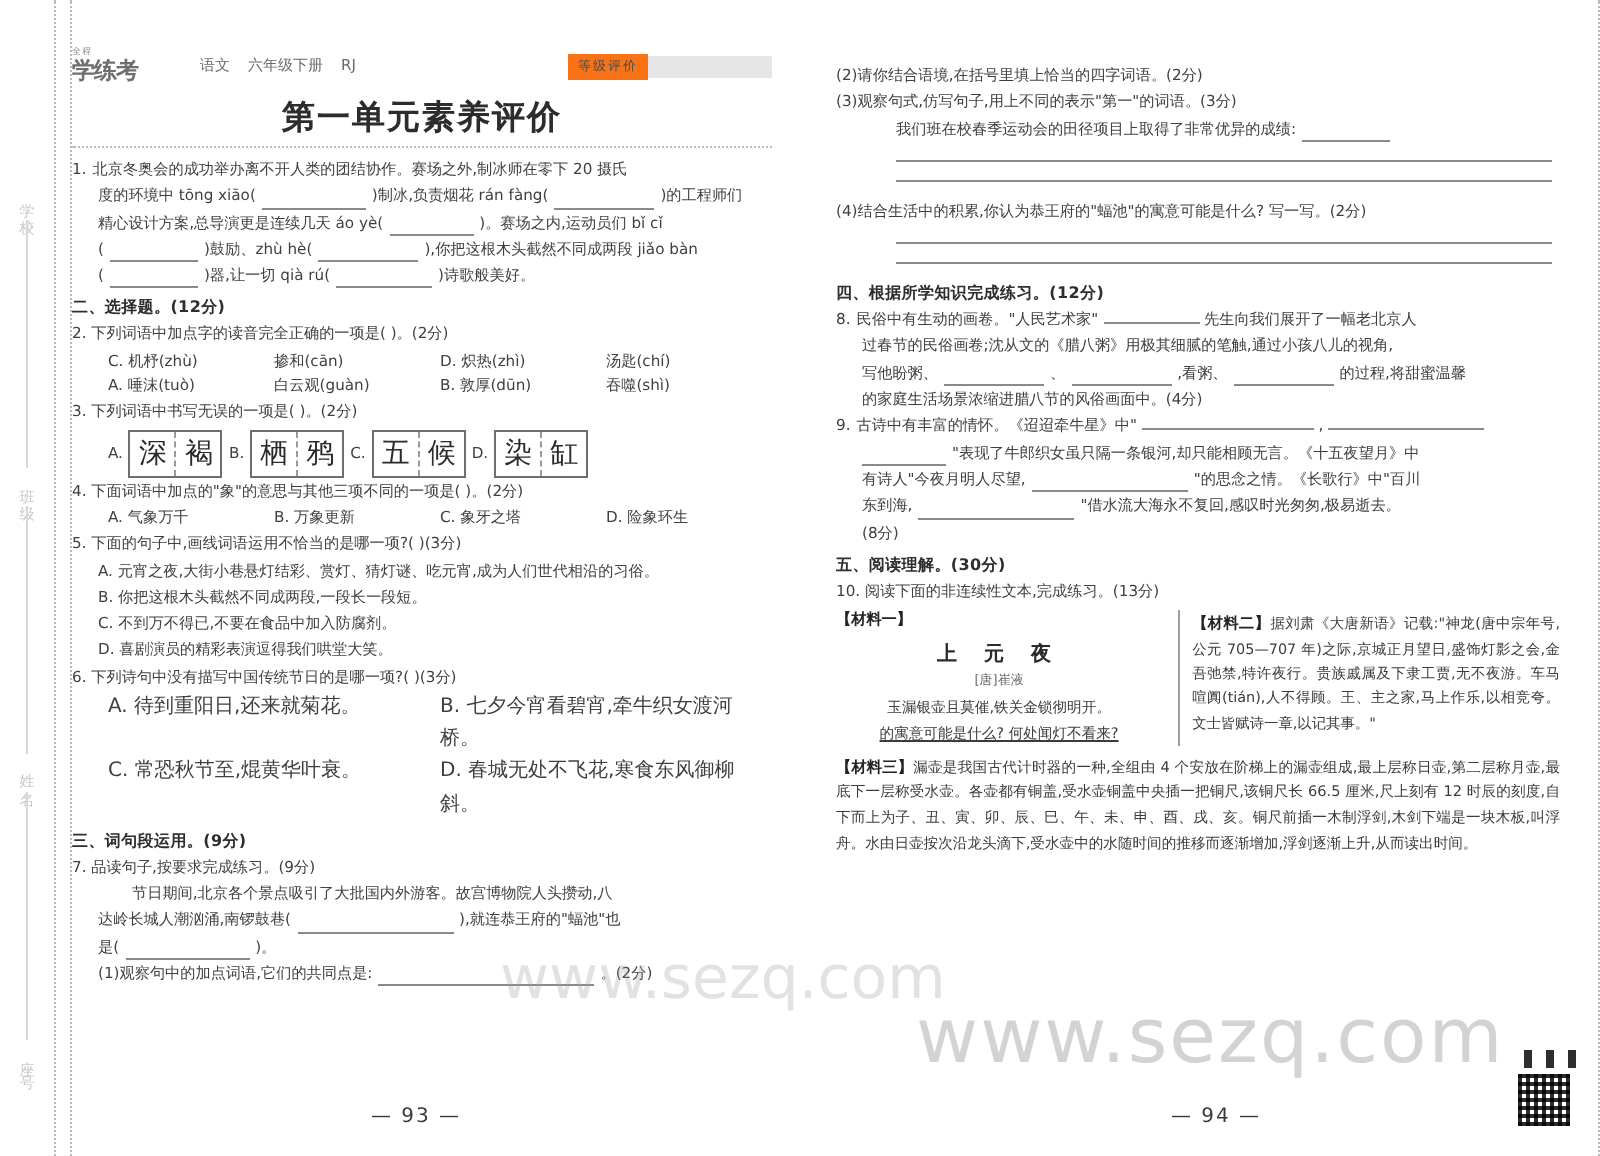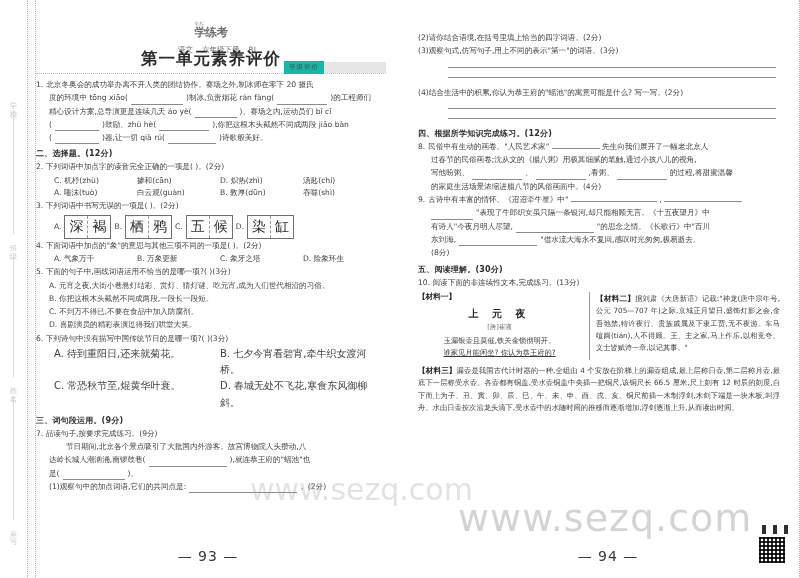--- a/index.html
+++ b/index.html
@@ -29,33 +29,33 @@
     justify-content:space-around;
   }
   .mlabel{
     writing-mode:vertical-rl;
     font-size:7.5px;color:#c9c9c9;letter-spacing:3px;
     font-family:"DejaVu Sans",sans-serif;
   }
   .mline{width:1px;background:#d8d8d8;flex:1;margin:4px 0;}
 
   
-  .hdr{display:flex;align-items:center;gap:7px;height:22px;flex-direction:column;}
+  .hdr{display:flex;align-items:center;gap:19px;height:22px;}
   .logo{display:flex;flex-direction:column;line-height:1;}
   .logo-top{font-size:4.5px;color:#8d8d8d;letter-spacing:.5px;}
   .logo-main{
     font-size:11.5px;font-weight:bold;color:#6f6f6f;letter-spacing:-.5px;
     position:relative;
   }
   .hdr-meta{font-size:7.5px;color:#6a6a6a;display:flex;gap:9px;margin-left:12px;}
   .grade-box{
     margin-left:auto;display:flex;align-items:center;height:11px;
   }
   .grade-tag{
-    background:#14b8a6;color:#4b4b4b;font-size:6.5px;
+    background:#f97316;color:#4b4b4b;font-size:6.5px;
     padding:2px 5px;letter-spacing:1px;
   }
   .grade-bar{width:62px;height:11px;background:#e6e6e6;}
 
   .title{
     text-align:center;font-size:16.5px;font-weight:bold;color:#2c2c2c;
     margin:4px 0 3px 0;letter-spacing:1px;
     font-family:"DejaVu Serif","Liberation Serif",serif;
   }
   .title-rule{border-top:1px dotted #bdbdbd;margin:0 0 5px 0;}
@@ -90,21 +90,21 @@
     display:flex;align-items:center;justify-content:center;
     font-size:14px;color:#2a2a2a;
     font-family:"DejaVu Serif","Liberation Serif",serif;
   }
   .cell:last-child{border-right:none;}
 
   .fullline{border-bottom:1px solid #8a8a8a;height:0;margin:9px 4px 9px 30px;}
 
   .pageno{
     position:absolute;bottom:14px;left:16px;right:0;text-align:center;
-    font-size:14px;color:#3a3a3a;letter-spacing:1px;
+    font-size:10px;color:#3a3a3a;letter-spacing:1px;
   }
 
   
   .mat-wrap{display:flex;gap:8px;margin-top:3px;}
   .mat-left{width:47%;}
   .mat-right{width:53%;border-left:1px solid #9e9e9e;padding-left:6px;}
   .mat-tag{font-size:7.6px;font-weight:bold;color:#232323;}
   .poem-title{
     text-align:center;font-size:10px;font-weight:bold;color:#2b2b2b;
     letter-spacing:5px;margin:5px 0 2px 0;
@@ -320,20 +320,24 @@
 
   <div class="page page-right">
     <div class="vline vl3"></div>
 
     <div class="q" style="margin-top:22px">
       <span class="qtext">(2)请你结合语境,在括号里填上恰当的四字词语。(2分)</span>
     </div>
     <div class="q">
       <span class="qtext">(3)观察句式,仿写句子,用上不同的表示"第一"的词语。(3分)</span>
     </div>
+    <div class="q" style="padding-left:30px">
+      <span>我们班在校春季运动会的田径项目上取得了非常优异的成绩:</span>
+      <span class="blank" style="width:44px"></span>
+    </div>
     <div class="fullline"></div>
     <div class="fullline"></div>
 
     <div class="q">
       <span class="qtext">(4)结合生活中的积累,你认为恭王府的"蝠池"的寓意可能是什么? 写一写。(2分)</span>
     </div>
     <div class="fullline"></div>
     <div class="fullline"></div>
 
     <div class="sec-head">四、根据所学知识完成练习。(12分)</div>
@@ -392,21 +396,21 @@
     <div class="q">
       <span class="qtext">10. 阅读下面的非连续性文本,完成练习。(13分)</span>
     </div>
 
     <div class="mat-wrap">
       <div class="mat-left">
         <div class="mat-tag">【材料一】</div>
         <div class="poem-title">上 元 夜</div>
         <div class="poem-author">[唐]崔液</div>
         <div class="poem-line">玉漏银壶且莫催,铁关金锁彻明开。</div>
-        <div class="poem-line u">谁家见月能闲坐? 你认为恭王府的?</div>
+        <div class="poem-line u">的寓意可能是什么? 何处闻灯不看来?</div>
       </div>
       <div class="mat-right">
         <div class="mat-body"><span class="mat-tag">【材料二】</span><span>据刘肃《大唐新语》记载:"神龙(唐中宗年号,公元 705—707 年)之际,京城正月望日,盛饰灯影之会,金吾弛禁,特许夜行。贵族戚属及下隶工贾,无不夜游。车马喧阗(tián),人不得顾。王、主之家,马上作乐,以相竞夸。文士皆赋诗一章,以记其事。"</span></div>
       </div>
     </div>
 
     <div class="mat3"><span class="mat-tag">【材料三】</span><span>漏壶是我国古代计时器的一种,全组由 4 个安放在阶梯上的漏壶组成,最上层称日壶,第二层称月壶,最底下一层称受水壶。各壶都有铜盖,受水壶铜盖中央插一把铜尺,该铜尺长 66.5 厘米,尺上刻有 12 时辰的刻度,自下而上为子、丑、寅、卯、辰、巳、午、未、申、酉、戌、亥。铜尺前插一木制浮剑,木剑下端是一块木板,叫浮舟。水由日壶按次沿龙头滴下,受水壶中的水随时间的推移而逐渐增加,浮剑逐渐上升,从而读出时间。</span></div>
 
     <div class="pageno">— 94 —</div>
 

